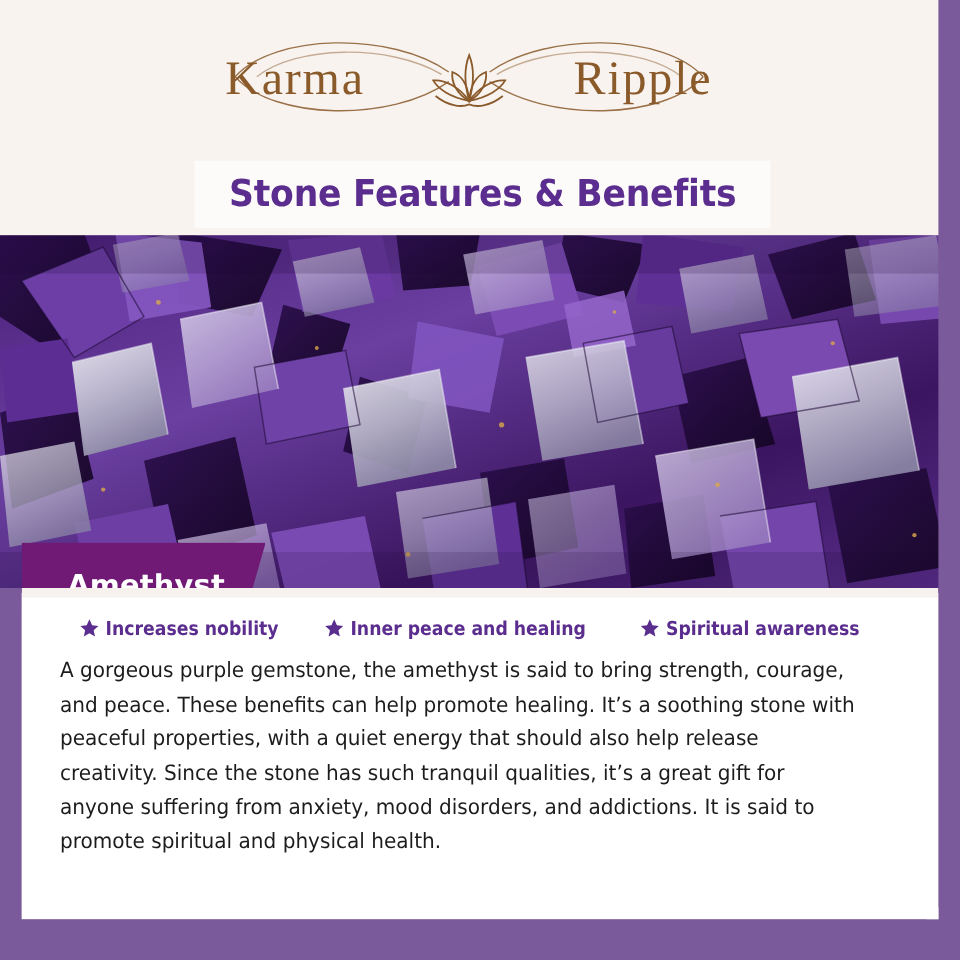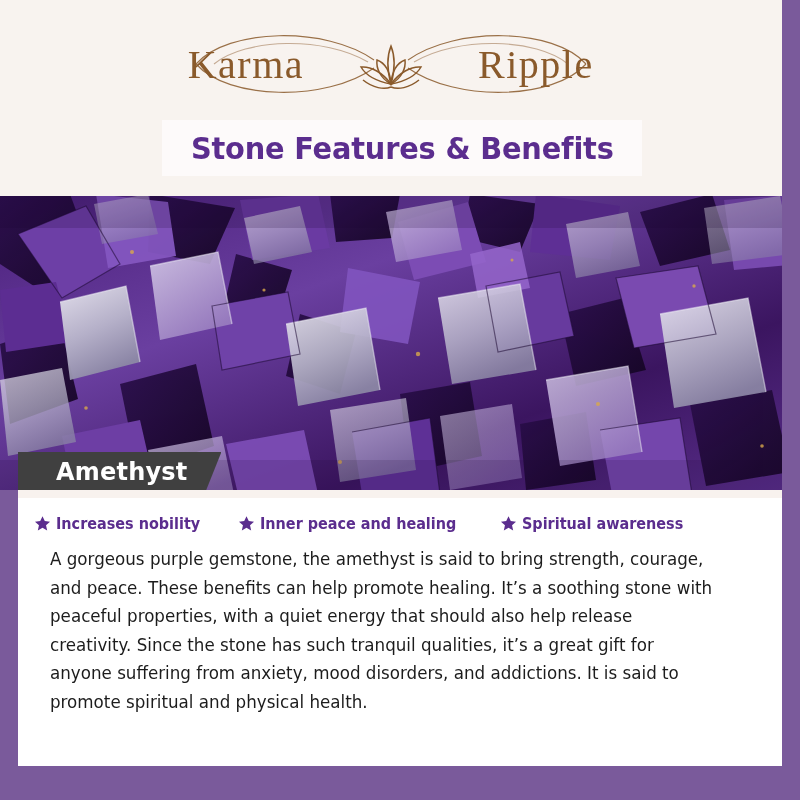--- a/index.html
+++ b/index.html
@@ -86,21 +86,21 @@
     font-family: "Liberation Serif", serif;
     font-size: 40px;
     fill: #8a5a2b;
     letter-spacing: 1.5px;
   }
 
   
   .title-plate {
     position: absolute;
     left: 162px;
-    top: 120px;
+    top: 134px;
     width: 480px;
     height: 56px;
     background: #fdfafa;
     display: flex;
     align-items: center;
     justify-content: center;
     z-index: 12;
   }
   .title-text {
     font-family: "DejaVu Sans", sans-serif;
@@ -124,22 +124,22 @@
     background: #2b1148;
   }
   .photo svg { display: block; width: 800px; height: 300px; }
 
   
   .stone-banner {
     position: absolute;
     left: 18px;
     top: 452px;
     height: 40px;
-    padding: 0 34px 0 38px;
-    background: #404040;
+    padding: 16px 34px 0 38px;
+    background: #701a75;
     display: flex;
     align-items: center;
     z-index: 20;
     -webkit-clip-path: polygon(0 0, 100% 0, calc(100% - 16px) 100%, 0 100%);
     clip-path: polygon(0 0, 100% 0, calc(100% - 16px) 100%, 0 100%);
   }
   .stone-banner-label {
     font-family: "DejaVu Sans", sans-serif;
     font-weight: bold;
     font-size: 24px;
@@ -167,20 +167,21 @@
     width: 764px;
     height: 8px;
     background: #f8f2ee;
     z-index: 31;
   }
 
   
   .benefits {
     display: flex;
     align-items: center;
+    justify-content: center;
     gap: 22px;
     padding-top: 20px;
     padding-bottom: 8px;
   }
   .benefit {
     display: flex;
     align-items: center;
     gap: 5px;
     white-space: nowrap;
   }

